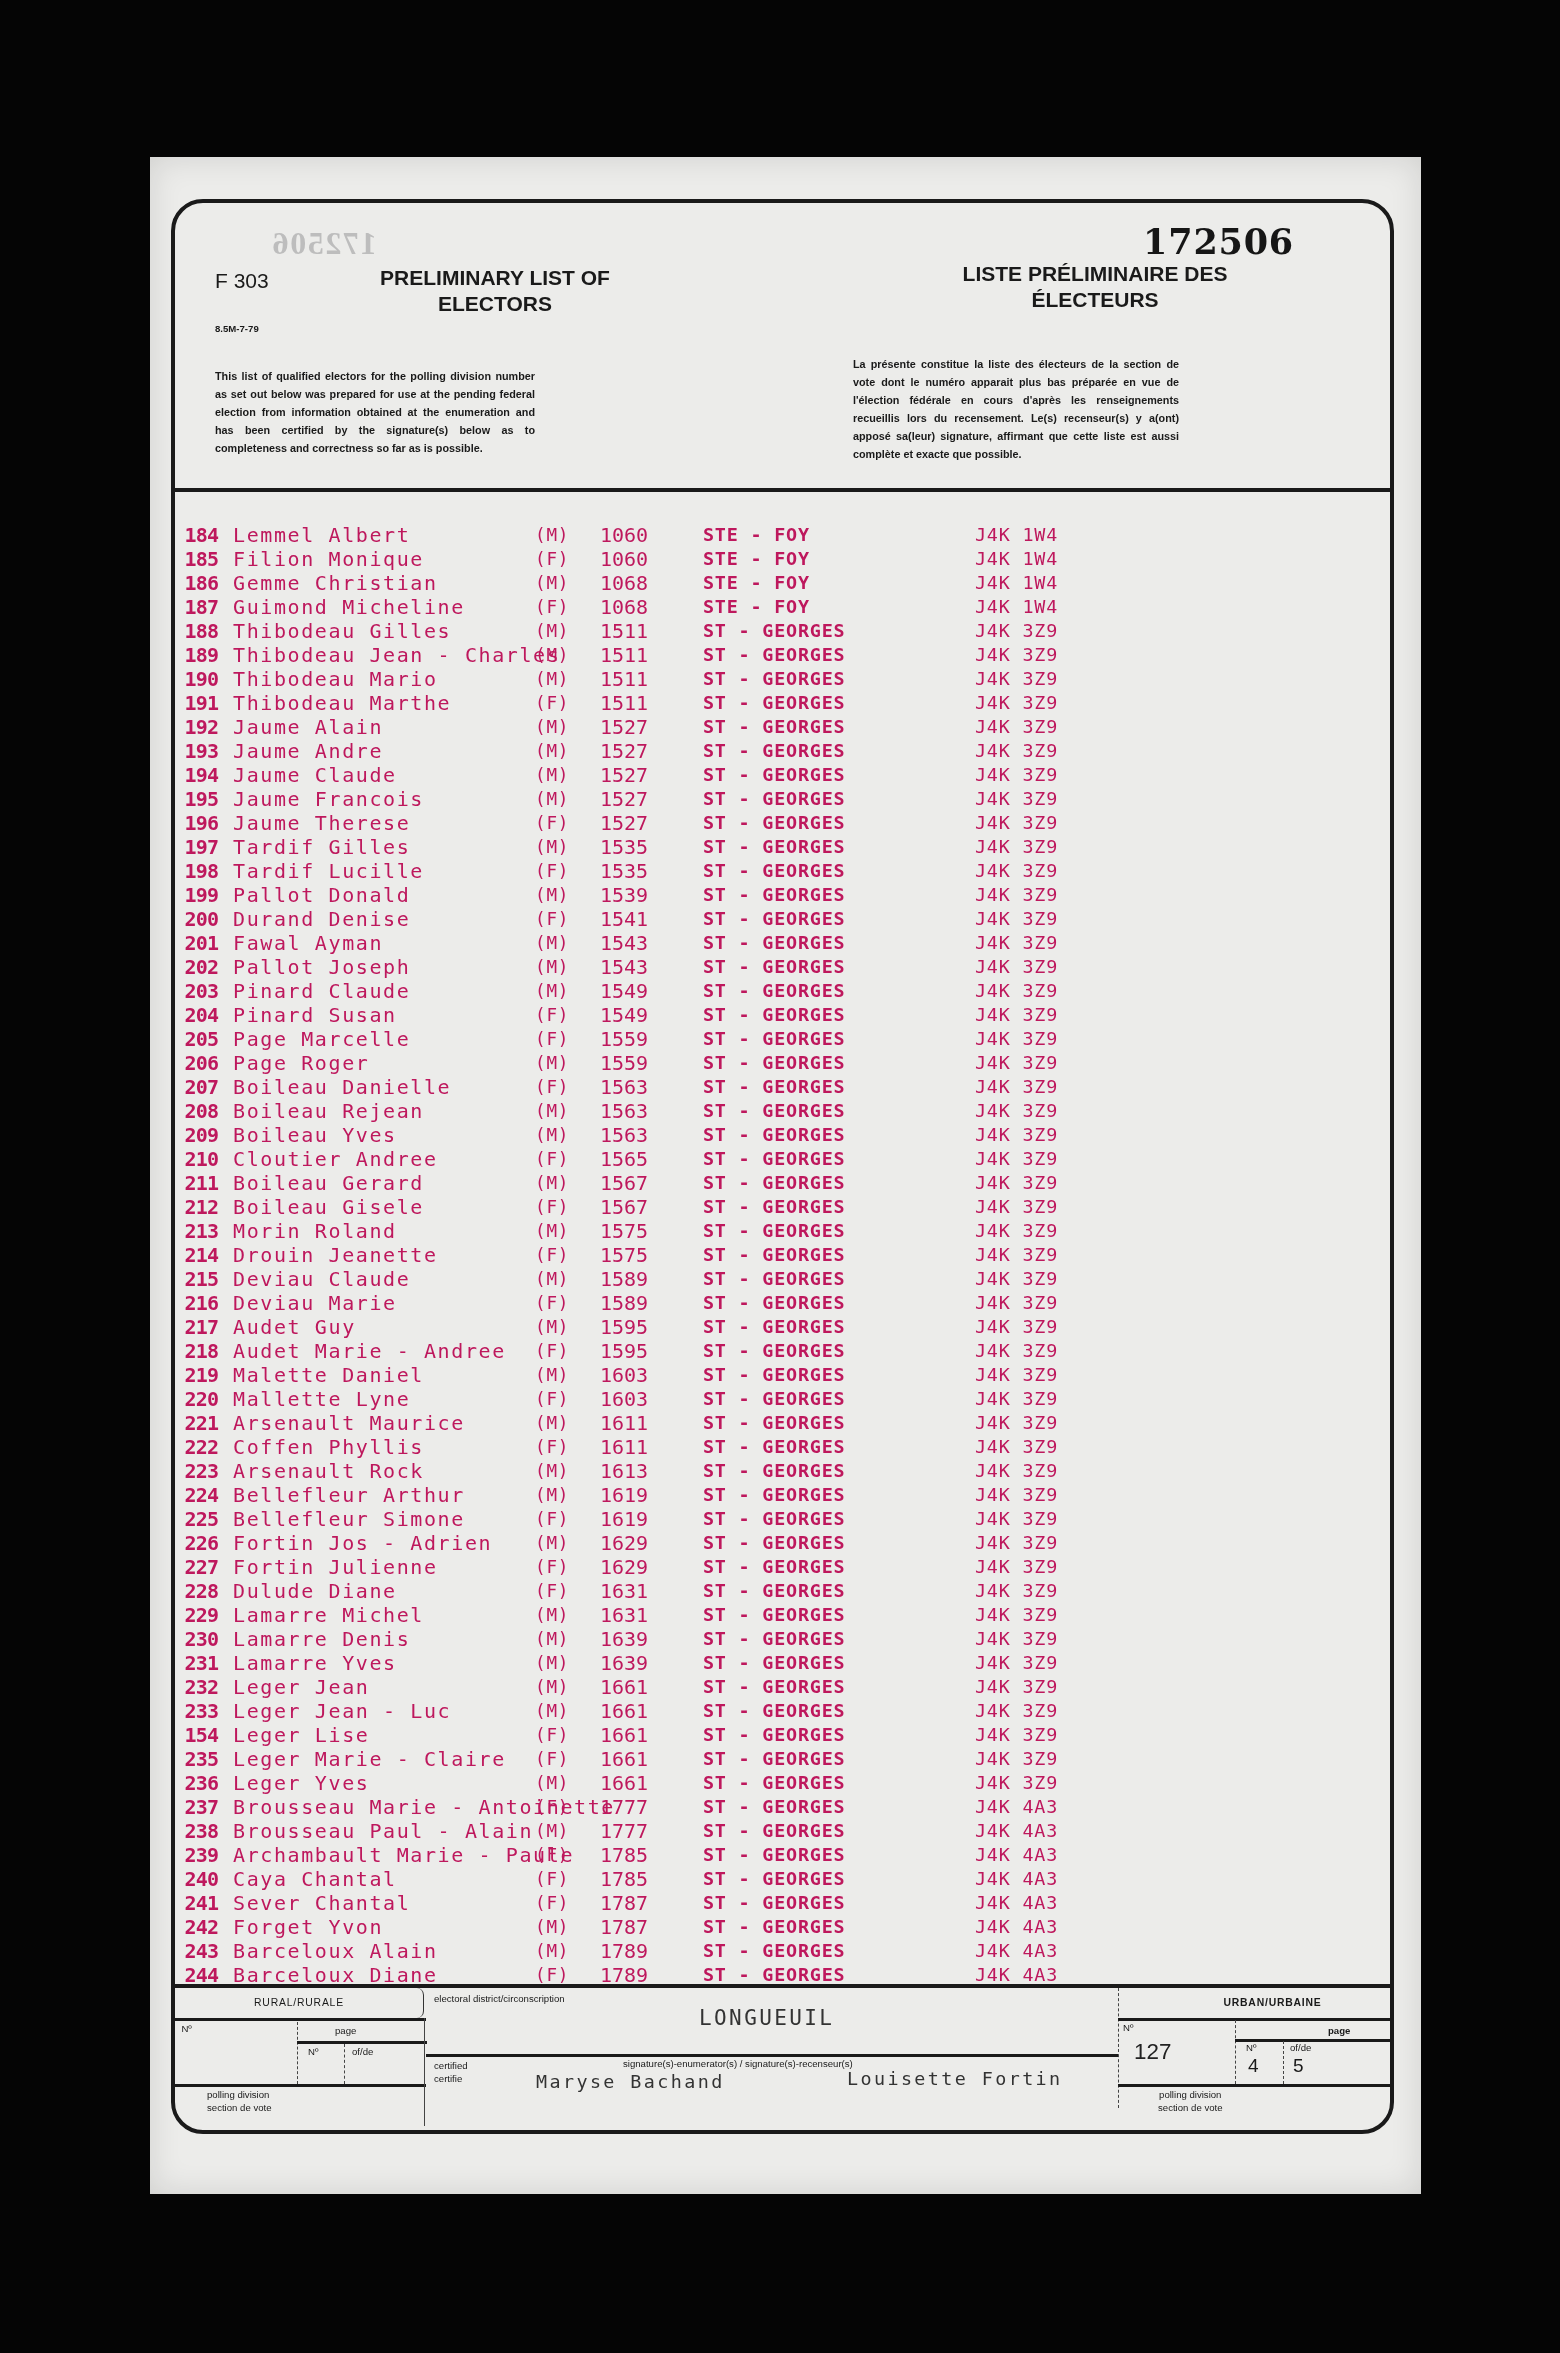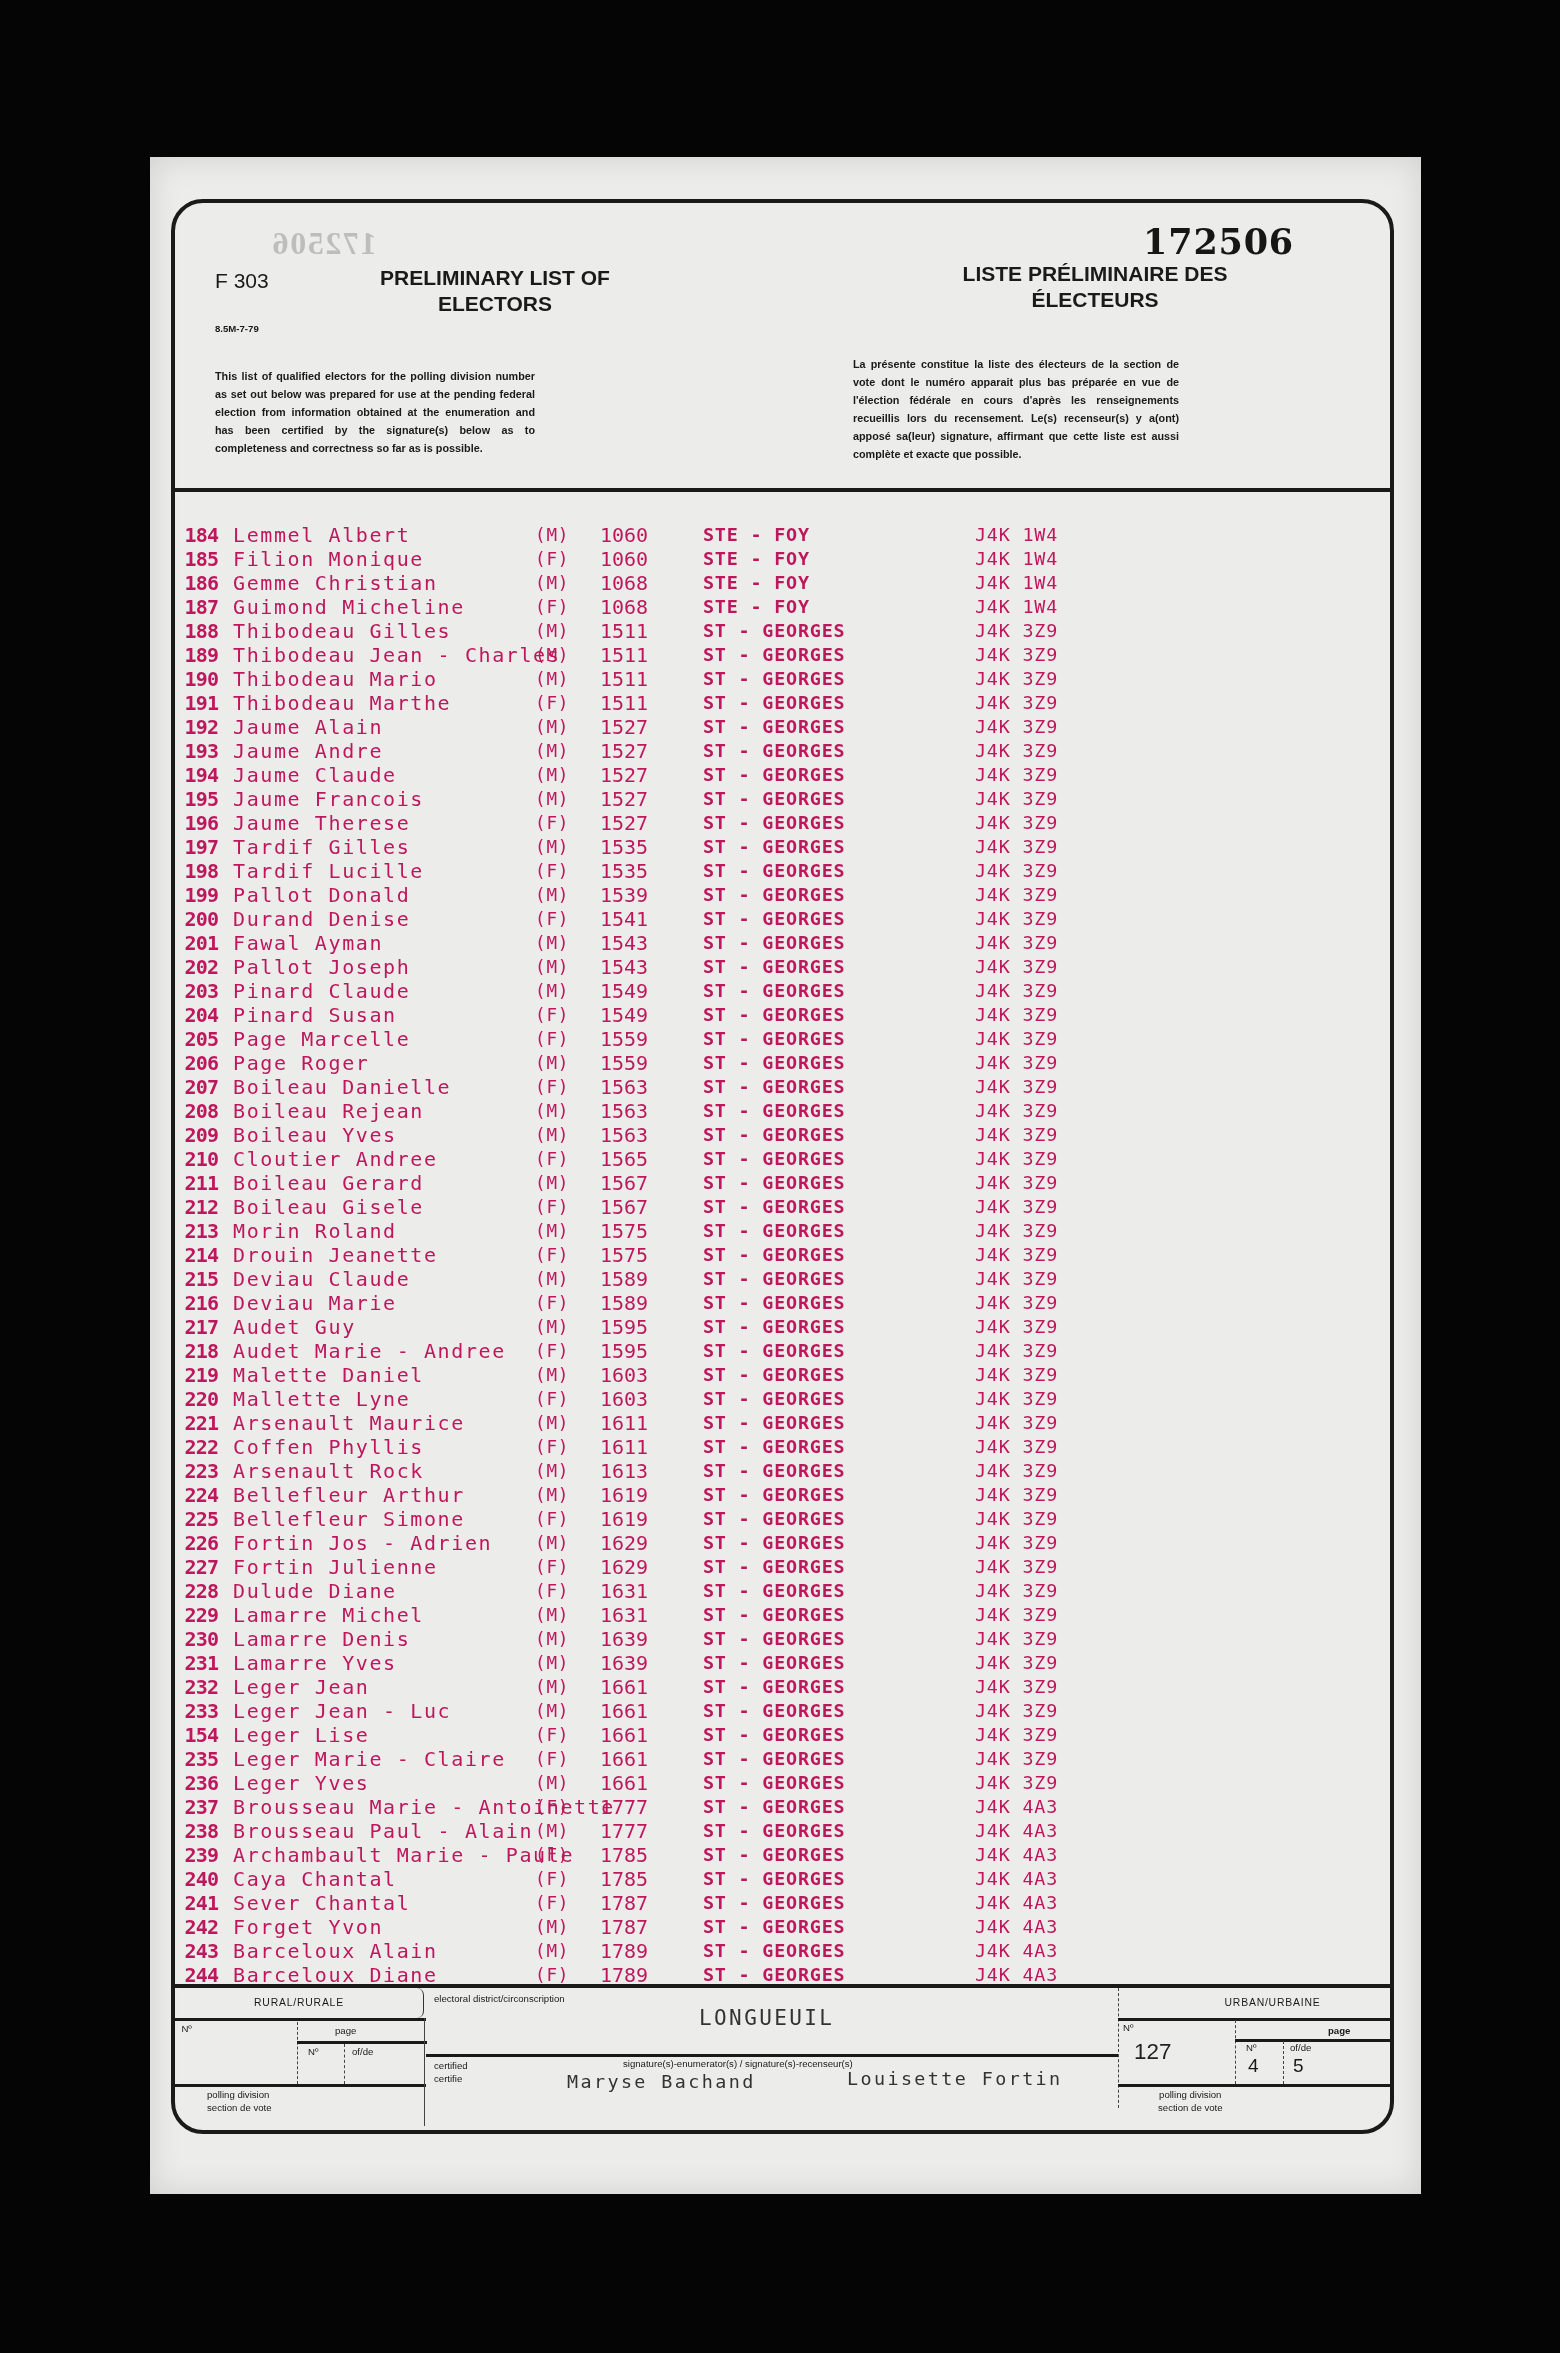--- a/index.html
+++ b/index.html
@@ -185,26 +185,26 @@
 
       <div class="f-cell" style="left:259px;top:4.8px;">electoral district/circonscription</div>
       <div class="f-cell f-big" style="left:512px;top:17.6px;margin-left:12px;">LONGUEUIL</div>
       <div class="hline" style="left:251px;top:66px;width:692px;"></div>
 
       <div class="f-cell" style="left:259px;top:72px;line-height:12.8px;">
         <div>certified</div>
         <div>certifie</div>
       </div>
       <div class="f-cell" style="left:448px;top:70px;">signature(s)-enumerator(s) / signature(s)-recenseur(s)</div>
-      <div class="f-cell f-big" style="left:392px;top:83px;font-size:18.4px;">Maryse Bachand</div>
+      <div class="f-cell f-big" style="left:361px;top:83px;font-size:18.4px;">Maryse Bachand</div>
       <div class="f-cell f-big" style="left:672px;top:80px;font-size:18.4px;">Louisette Fortin</div>
 
       <div class="vline" style="left:943px;top:0;height:120px;"></div>
       <div class="f-cell" style="left:943px;top:0;width:272px;height:30px;text-align:center;line-height:30px;">
-        <span class="f-label" style="font-weight:normal;padding-left:37px;">URBAN/URBAINE</span>
+        <span class="f-label" style="font-weight:bold;padding-left:37px;">URBAN/URBAINE</span>
       </div>
       <div class="hline" style="left:943px;top:30px;width:272px;"></div>
       <div class="f-cell" style="left:948px;top:34px;">Nº</div>
       <div class="f-cell" style="left:959px;top:51px;font-size:22.4px;color:#222;">127</div>
       <div class="vline" style="left:1060px;top:32px;height:64px;"></div>
       <div class="f-cell" style="left:1153px;top:37px;font-weight:bold;">page</div>
       <div class="hline" style="left:1060px;top:51px;width:155px;"></div>
       <div class="f-cell" style="left:1071px;top:54px;">Nº</div>
       <div class="f-cell" style="left:1073px;top:67px;font-size:19px;">4</div>
       <div class="vline" style="left:1108px;top:53px;height:43px;"></div>

